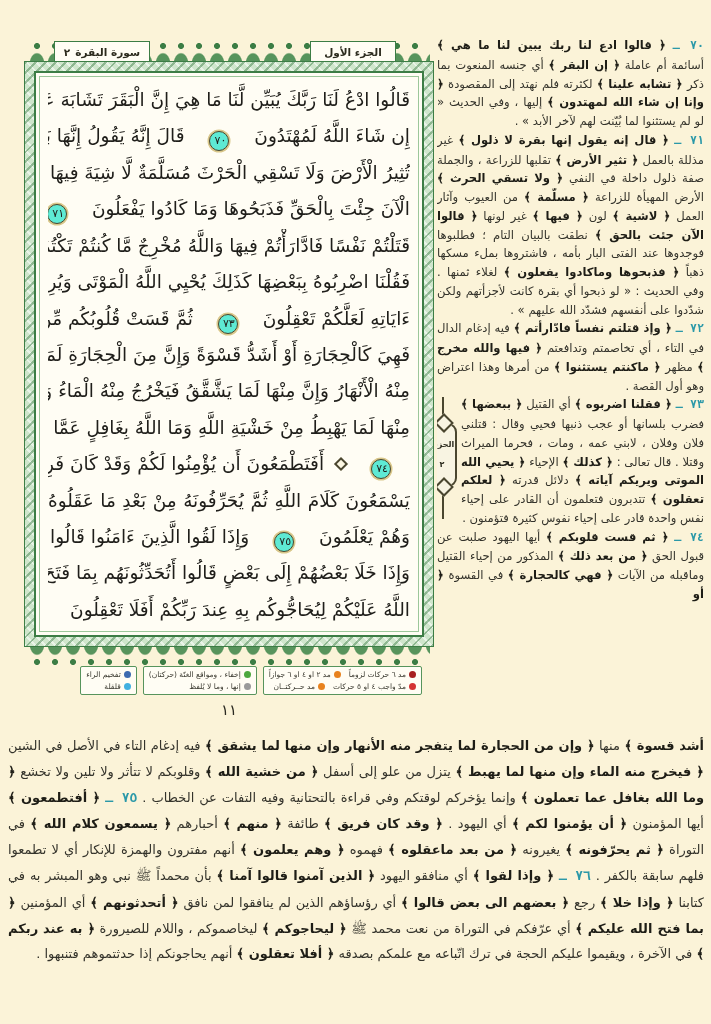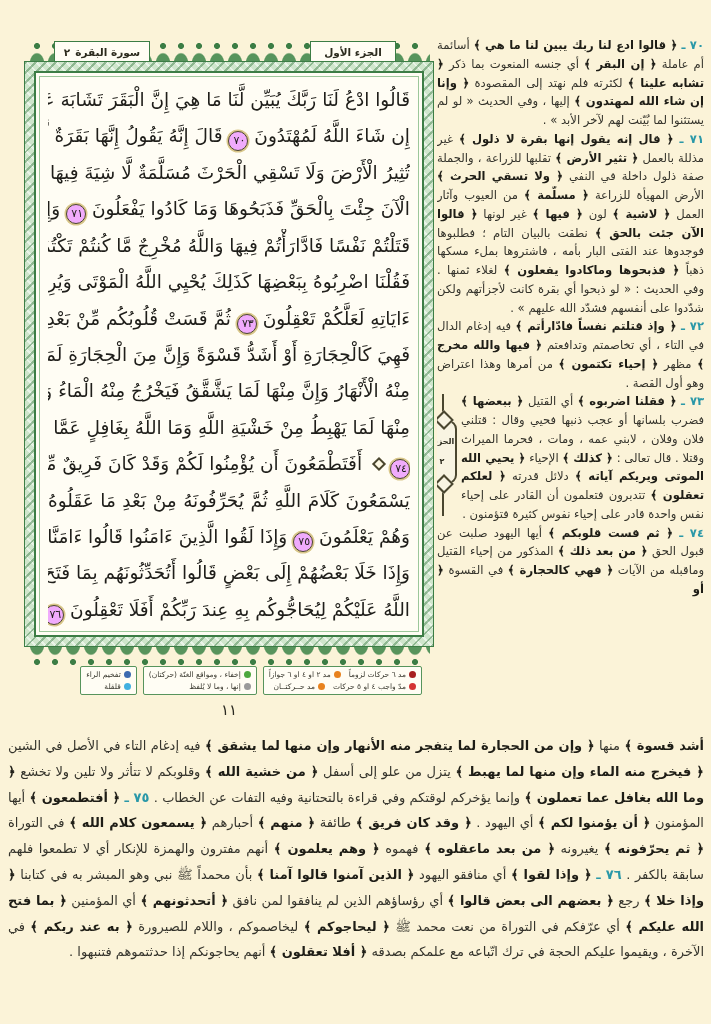--- a/index.html
+++ b/index.html
@@ -35,22 +35,22 @@
     outline:1px solid #9cc79a; outline-offset:-6px;
     padding:10px 12px 8px; display:flex; flex-direction:column; justify-content:space-between;
   }
   .qline {
     direction:rtl; font-size:18.5px; line-height:34px; color:#1f1e1a;
     text-align:justify; text-align-last:justify; overflow:hidden; white-space:nowrap;
   }
   .ayah {
     display:inline-block; min-width:20px; height:20px; line-height:18px;
     border:1.3px solid #4a462f; border-radius:50%; box-shadow:0 0 0 1.5px #d9c78a;
-    background:#f0abfc; font-size:11px; text-align:center; vertical-align:-2px;
-    margin:0 0; padding:0 2px; white-space:nowrap;
+    background:#5eead4; font-size:11px; text-align:center; vertical-align:-2px;
+    margin:0 19px; padding:0 2px; white-space:nowrap;
   }
   .rub {
     display:inline-block; width:10px; height:10px; border:2px solid #4a462f;
     transform:rotate(45deg); margin:0 6px; vertical-align:1px; background:#fdf8e3;
   }
   .hdr-box {
     position:absolute; top:1px; height:21px; background:#fffdf4;
     border:1px solid #3c7d45; box-shadow:0 0 0 2px #fffdf4 inset;
     display:flex; align-items:center; justify-content:center; gap:5px;
     font-size:10.5px; font-weight:bold; color:#2c2b1e; direction:rtl; z-index:2;
@@ -82,21 +82,21 @@
     position:absolute; left:437px; top:36px; width:267px; height:694px;
     direction:rtl; text-align:justify; font-size:11.6px; line-height:18.75px;
     color:#34332b; overflow:hidden;
   }
   .right-col p { margin:0; }
   .bottom-col {
     position:absolute; left:8px; top:733px; width:696px;
     direction:rtl; text-align:justify; font-size:13px; line-height:25.8px; color:#34332b;
   }
   b.quote { font-weight:bold; color:#1e1d16; }
-  .vnum { color:#2a98a8; font-weight:bold; }
+  .vnum { color:#2a98a8; font-weight:bold;font-family:Liberation Mono, monospace; }
 
   
   .hizb { float:left; width:30px; height:122px; margin:2px 4px 2px -10px; position:relative; }
   .hizb-line { position:absolute; left:50%; top:0; bottom:0; width:1.5px; background:#4a462f; }
   .hizb-medallion {
     position:absolute; top:26px; left:0; width:30px; height:64px;
     background:#f8f4e2; border:2px solid #4a462f; border-radius:9px;
     display:flex; flex-direction:column; align-items:center; justify-content:center;
     gap:1px; font-size:8px; font-weight:bold; color:#2c2b1e; z-index:1;
   }
@@ -196,21 +196,21 @@
           </span>
         </div>
       </div>
     </div>
 
   <div class="page-num">١١</div>
 
   <div class="right-col">
       <p><span class="vnum">٧٠ ـ</span> <b class="quote">﴿ قالوا ادع لنا ربك يبين لنا ما هي ﴾</b> أسائمة أم عاملة <b class="quote">﴿ إن البقر ﴾</b> أي جنسه المنعوت بما ذكر <b class="quote">﴿ تشابه علينا ﴾</b> لكثرته فلم نهتد إلى المقصودة <b class="quote">﴿ وإنا إن شاء الله لمهتدون ﴾</b> إليها ، وفي الحديث « لو لم يستثنوا لما بُيّنت لهم لآخر الأبد » .</p>
       <p><span class="vnum">٧١ ـ</span> <b class="quote">﴿ قال إنه يقول إنها بقرة لا ذلول ﴾</b> غير مذللة بالعمل <b class="quote">﴿ تثير الأرض ﴾</b> تقلبها للزراعة ، والجملة صفة ذلول داخلة في النفي <b class="quote">﴿ ولا تسقي الحرث ﴾</b> الأرض المهيأة للزراعة <b class="quote">﴿ مسلّمة ﴾</b> من العيوب وآثار العمل <b class="quote">﴿ لاشية ﴾</b> لون <b class="quote">﴿ فيها ﴾</b> غير لونها <b class="quote">﴿ قالوا الآن جئت بالحق ﴾</b> نطقت بالبيان التام ؛ فطلبوها فوجدوها عند الفتى البار بأمه ، فاشتروها بملء مسكها ذهباً <b class="quote">﴿ فذبحوها وماكادوا يفعلون ﴾</b> لغلاء ثمنها . وفي الحديث : « لو ذبحوا أي بقرة كانت لأجزأتهم ولكن شدّدوا على أنفسهم فشدّد الله عليهم » .</p>
-      <p><span class="vnum">٧٢ ـ</span> <b class="quote">﴿ وإذ قتلتم نفساً فادّارأتم ﴾</b> فيه إدغام الدال في التاء ، أي تخاصمتم وتدافعتم <b class="quote">﴿ فيها والله مخرج ﴾</b> مظهر <b class="quote">﴿ إحياء تكتمون ﴾</b> من أمرها وهذا اعتراض وهو أول القصة .</p>
+      <p><span class="vnum">٧٢ ـ</span> <b class="quote">﴿ وإذ قتلتم نفساً فادّارأتم ﴾</b> فيه إدغام الدال في التاء ، أي تخاصمتم وتدافعتم <b class="quote">﴿ فيها والله مخرج ﴾</b> مظهر <b class="quote">﴿ ماكنتم يستثنوا ﴾</b> من أمرها وهذا اعتراض وهو أول القصة .</p>
       <div class="hizb">
         <div class="hizb-line"></div>
         <div class="hizb-medallion">
           <span>الحزب</span>
           <span>٢</span>
         </div>
       </div>
       <p><span class="vnum">٧٣ ـ</span> <b class="quote">﴿ فقلنا اضربوه ﴾</b> أي القتيل <b class="quote">﴿ ببعضها ﴾</b> فضرب بلسانها أو عجب ذنبها فحيي وقال : قتلني فلان وفلان ، لابني عمه ، ومات ، فحرما الميراث وقتلا . قال تعالى : <b class="quote">﴿ كذلك ﴾</b> الإحياء <b class="quote">﴿ يحيي الله الموتى ويريكم آياته ﴾</b> دلائل قدرته <b class="quote">﴿ لعلكم تعقلون ﴾</b> تتدبرون فتعلمون أن القادر على إحياء نفس واحدة قادر على إحياء نفوس كثيرة فتؤمنون .</p>
       <p><span class="vnum">٧٤ ـ</span> <b class="quote">﴿ ثم قست قلوبكم ﴾</b> أيها اليهود صلبت عن قبول الحق <b class="quote">﴿ من بعد ذلك ﴾</b> المذكور من إحياء القتيل وماقبله من الآيات <b class="quote">﴿ فهي كالحجارة ﴾</b> في القسوة <b class="quote">﴿ أو</b></p>
     </div>

